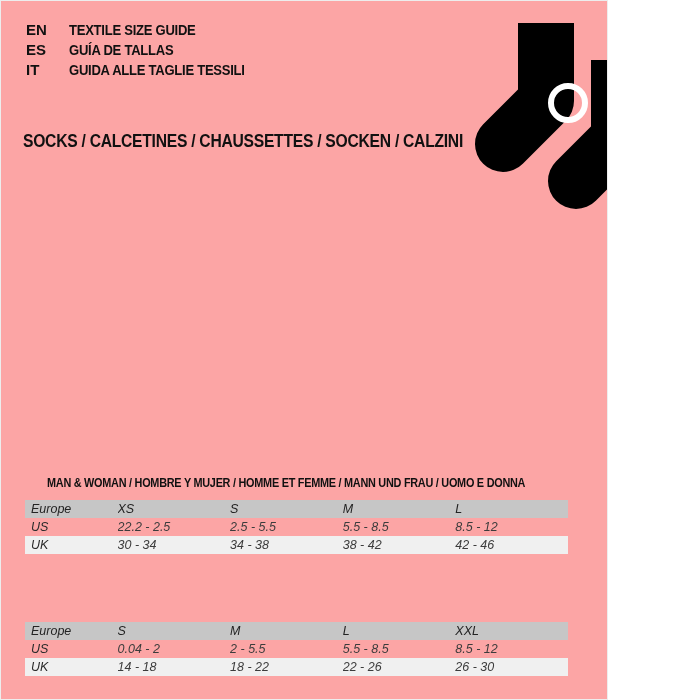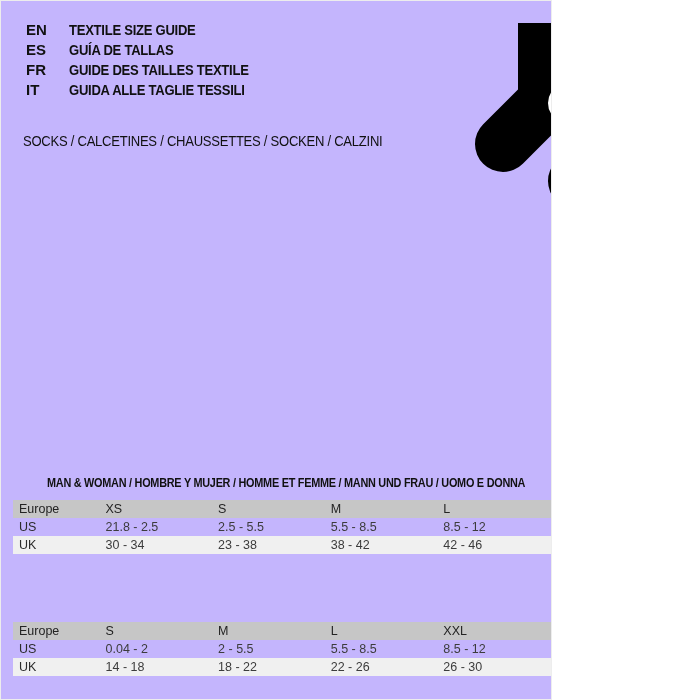--- a/index.html
+++ b/index.html
@@ -1,38 +1,38 @@
 <!DOCTYPE html>
 <html><head>
 <meta charset="utf-8">
 <style>
   html,body{margin:0;padding:0;background:#fff;}
   .canvas{
-    position:relative;width:552px;height:700px;background:#c4b5fd;
+    position:relative;width:608px;height:700px;background:#fca5a5;
     font-family:"Liberation Sans",sans-serif;overflow:hidden;
     border:1px solid #ededed;box-sizing:border-box;
   }
   
   .cond{display:inline-block;transform:scaleX(0.87);transform-origin:0 50%;letter-spacing:-0.3px;white-space:nowrap;}
 
   .lang-block{position:absolute;left:25px;top:19px;}
   .lang-row{display:flex;height:20px;line-height:20px;}
   .lang-code{width:43px;font-weight:bold;font-size:15px;color:#111;}
   .lang-text{font-weight:bold;font-size:15px;color:#111;}
 
   .category{position:absolute;left:22px;top:130px;height:20px;line-height:20px;
-    font-weight:normal;font-size:15px;color:#111;}
+    font-weight:bold;font-size:18px;color:#111;}
 
   .socks{position:absolute;left:460px;top:0;width:220px;height:230px;}
 
   .tbl-title{position:absolute;left:22px;font-weight:bold;font-size:12.5px;color:#111;height:16px;line-height:16px;}
   .title-1{top:474px;margin-left:24px;}
   .title-2{top:601px;}
 
-  table.size{position:absolute;left:12px;width:543px;border-collapse:collapse;table-layout:fixed;}
+  table.size{position:absolute;left:24px;width:543px;border-collapse:collapse;table-layout:fixed;font-style:italic;}
   .table-1{top:499px;}
   .table-2{top:621px;}
   table.size col.c0{width:92px;}
   table.size col.cn{width:112px;}
   table.size td,table.size th{padding:0;margin:0;height:18px;line-height:18px;
     font-size:12.5px;font-weight:normal;text-align:left;color:#3c3c3c;
     white-space:nowrap;overflow:hidden;}
   table.size .lbl{text-align:left;padding-left:6px;color:#2b2b2b;}
   table.size tr.hdr{background:#c6c6c6;}
   table.size tr.hdr th{color:#232323;}
@@ -44,24 +44,20 @@
 <div class="canvas">
 
   <div class="lang-block">
     <div class="lang-row">
       <span class="lang-code">EN</span>
       <span class="lang-text cond">TEXTILE SIZE GUIDE</span>
     </div>
     <div class="lang-row">
       <span class="lang-code">ES</span>
       <span class="lang-text cond">GUÍA DE TALLAS</span>
-    </div>
-    <div class="lang-row">
-      <span class="lang-code">FR</span>
-      <span class="lang-text cond">GUIDE DES TAILLES TEXTILE</span>
     </div>
     <div class="lang-row">
       <span class="lang-code">IT</span>
       <span class="lang-text cond">GUIDA ALLE TAGLIE TESSILI</span>
     </div>
   </div>
 
   <div class="category">
     <span class="cond">SOCKS / CALCETINES / CHAUSSETTES / SOCKEN / CALZINI</span>
   </div>
@@ -93,29 +89,29 @@
     <tbody>
       <tr class="hdr">
         <th class="lbl">Europe</th>
         <th>XS</th>
         <th>S</th>
         <th>M</th>
         <th>L</th>
       </tr>
       <tr>
         <td class="lbl">US</td>
-        <td>21.8 - 2.5</td>
+        <td>22.2 - 2.5</td>
         <td>2.5 - 5.5</td>
         <td>5.5 - 8.5</td>
         <td>8.5 - 12</td>
       </tr>
       <tr class="alt">
         <td class="lbl">UK</td>
         <td>30 - 34</td>
-        <td>23 - 38</td>
+        <td>34 - 38</td>
         <td>38 - 42</td>
         <td>42 - 46</td>
       </tr>
     </tbody>
   </table>
 
   <table class="size table-2">
     <colgroup>
         <col class="c0">
         <col class="cn">

